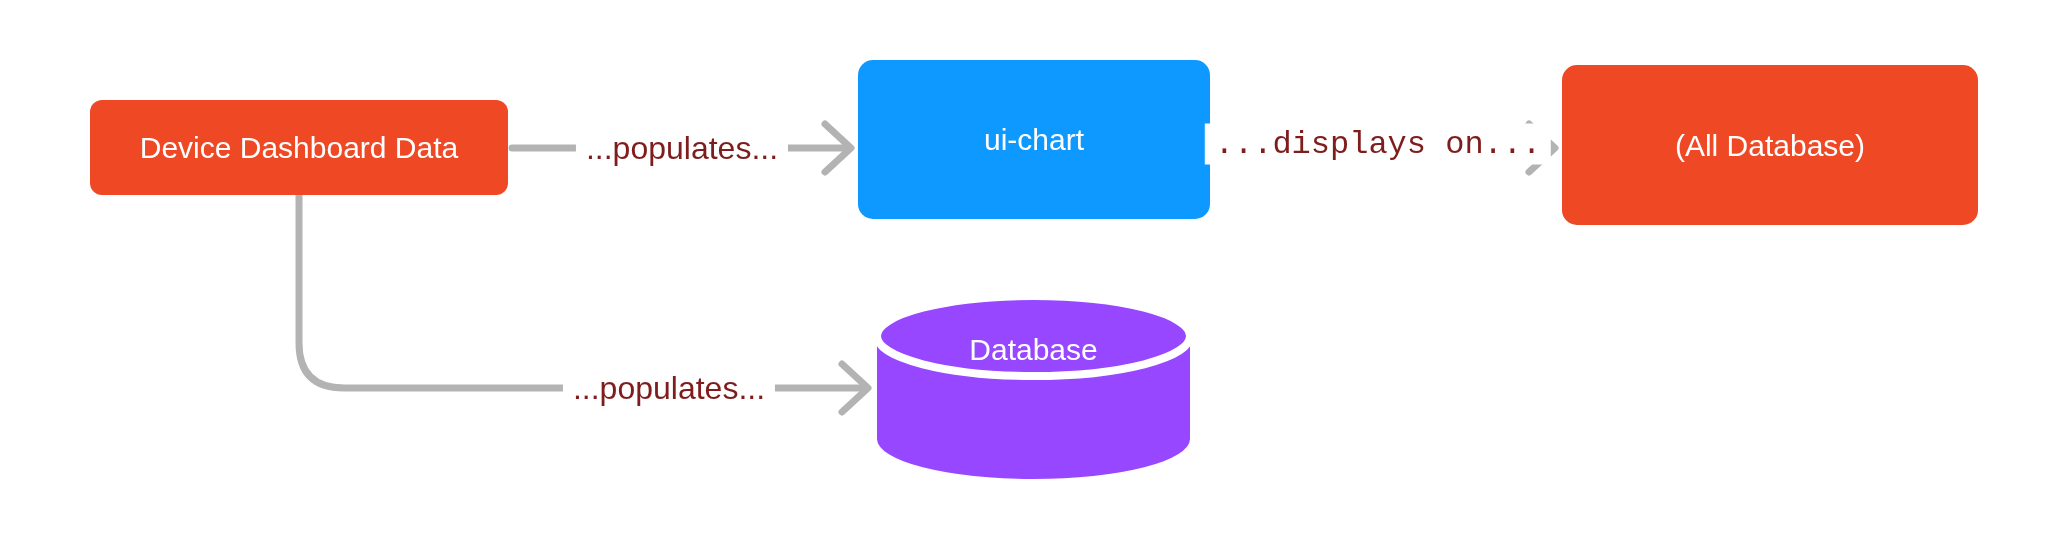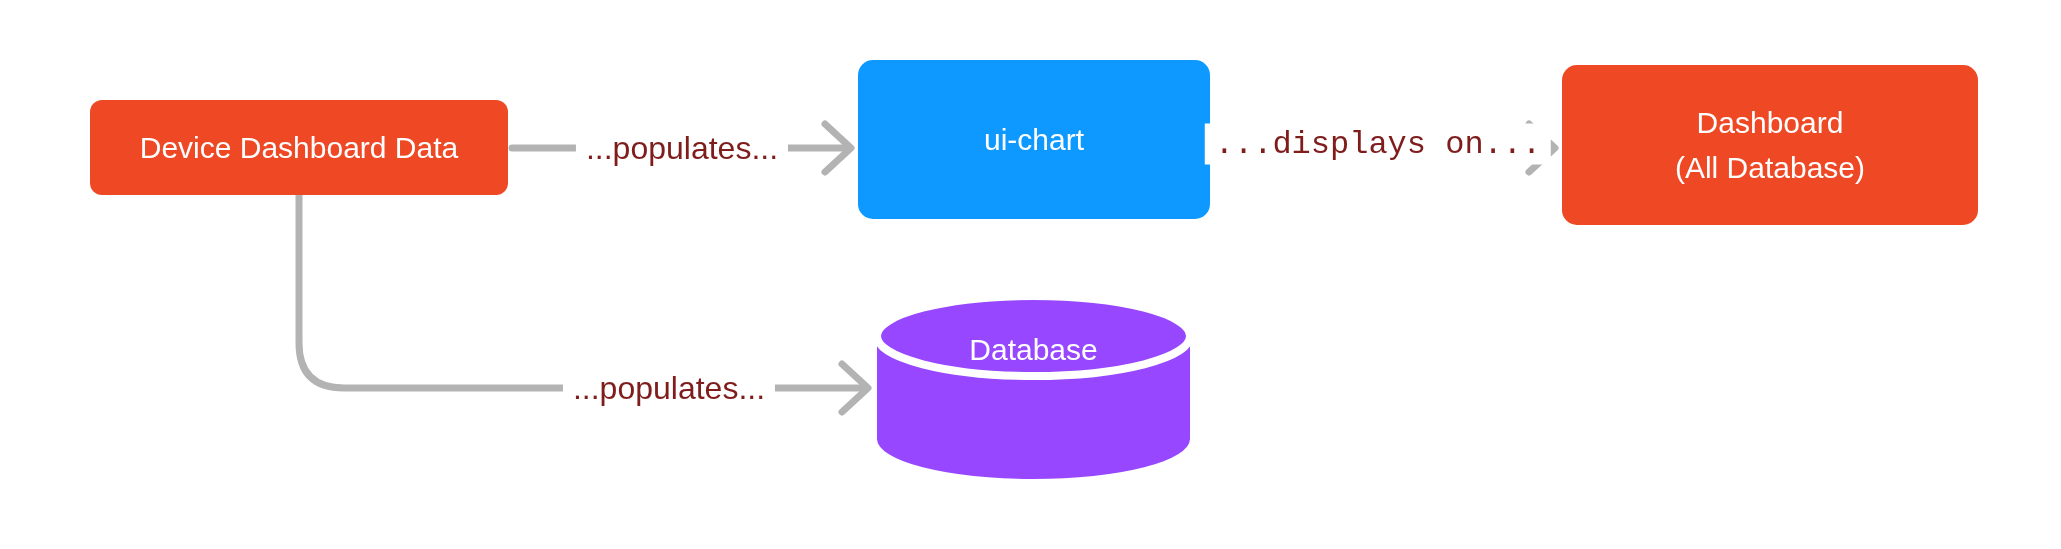--- a/index.html
+++ b/index.html
@@ -84,21 +84,20 @@
 
   <div class="node node-red node-device">
     <span>Device Dashboard Data</span>
   </div>
 
   <div class="node node-blue node-uichart">
     <span>ui-chart</span>
   </div>
 
   <div class="node node-red node-dashboard">
-    <span>Dashboard</span>
     <span>(All Database)</span>
   </div>
 
   <svg class="cylinder-svg" viewBox="-4 -4 321 193">
     <path d="M 0 41 L 0 144 A 156.5 40 0 0 0 313 144 L 313 41 A 156.5 40 0 0 1 0 41 Z" fill="#9747FF"></path>
     <ellipse cx="156.5" cy="41" rx="156.5" ry="40" stroke-width="8" stroke="#FFFFFF" fill="#9747FF"></ellipse>
     <text class="cylinder-label" x="156.5" y="65" text-anchor="middle" fill="#FFFFFF">Database</text>
   </svg>
 
   <div class="edge-label edge-label-1">...populates...</div>

